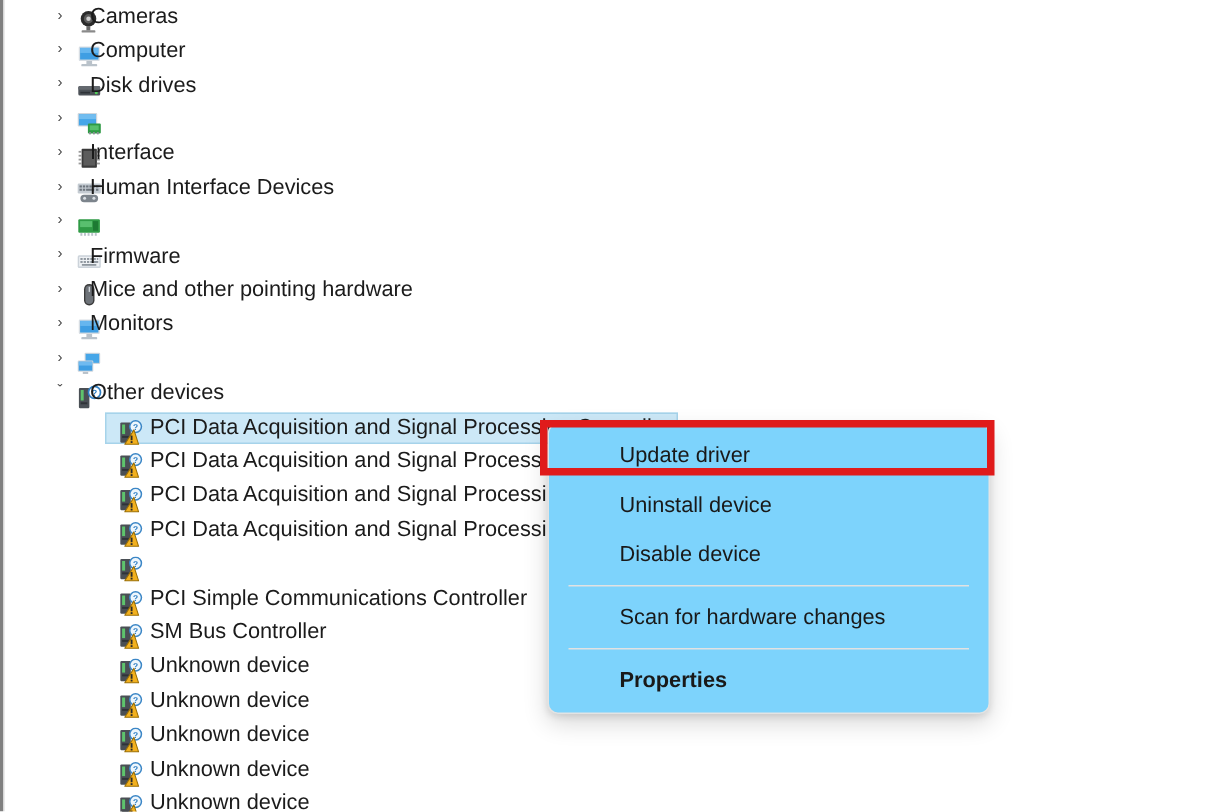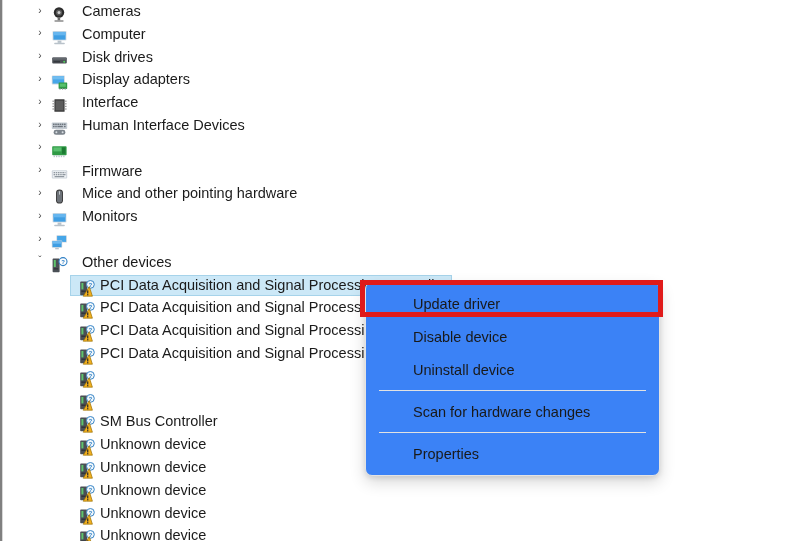--- a/index.html
+++ b/index.html
@@ -67,21 +67,21 @@
   }
   .lvl1 .node-icon { left: 51px; top: 3px; }
   .lvl2 .node-icon { left: 79px; top: 3px; }
   .node-label {
     position: absolute;
     font-size: 14.5px;
     color: #1b1b1b;
     line-height: 23px;
     top: 0;
   }
-  .lvl1 .node-label { left: 82px; }
+  .lvl1 .node-label { left: 60px; }
   .lvl2 .node-label { left: 100px; }
 
   .tree-row.selected .sel-box {
     position: absolute;
     left: 70px;
     top: 1px;
     height: 21px;
     background: #cce8f7;
     border: 1px solid #a6d3ea;
     box-sizing: border-box;
@@ -90,38 +90,38 @@
   
   .ico { position: relative; width: 17px; height: 17px; display: block; }
   .ico svg { display: block; }
 
   
   .ctx-menu {
     position: absolute;
     left: 365px;
     top: 282px;
     width: 295px;
-    background: #3b82f6;
+    background: #7dd3fc;
     border: 1px solid #e3e3e3;
     border-radius: 7px;
     box-shadow: 0 6px 16px rgba(0,0,0,0.16), 0 2px 5px rgba(0,0,0,0.10);
     padding: 4px 0 5px 0;
     box-sizing: border-box;
     text-align: right;
   }
   .ctx-item {
     height: 33px;
     display: flex;
     align-items: center;
     padding-left: 47px;
     font-size: 14.5px;
     color: #191919;
     box-sizing: border-box;
   }
-  .ctx-item.bold { font-weight: normal; }
+  .ctx-item.bold { font-weight: bold; }
   .ctx-sep {
     height: 1px;
     background: #e2e2e2;
     margin: 4px 13px 4px 13px;
   }
 
   
   .red-box {
     position: absolute;
     left: 360px;
@@ -193,21 +193,20 @@
           <rect x="0.8" y="1.4" width="13" height="9" rx="0.7" fill="#cfd6dd"></rect>
           <rect x="1.6" y="2.2" width="11.4" height="7.4" fill="#46a6e8"></rect>
           <rect x="1.6" y="2.2" width="11.4" height="3.2" fill="#71bdf0"></rect>
           <rect x="7.6" y="8.4" width="8.6" height="6.6" rx="0.7" fill="#2f9a45"></rect>
           <rect x="8.8" y="9.6" width="6" height="3.2" fill="#57c06c"></rect>
           <rect x="8.4" y="14" width="1.2" height="1.6" fill="#8a8f95"></rect>
           <rect x="11" y="14" width="1.2" height="1.6" fill="#8a8f95"></rect>
           <rect x="13.6" y="14" width="1.2" height="1.6" fill="#8a8f95"></rect>
         </svg>
       </span>
-      <span class="node-label">Display adapters</span>
     </div>
     <div class="tree-row lvl1" style="top: 91.2px; width: 804px;">
       <div class="chevron">
         <span class="chev-glyph">›</span>
       </div>
       <span class="ico node-icon">
         <svg width="17" height="17" viewBox="0 0 17 17">
           <rect x="3.4" y="2.2" width="10.2" height="12.6" rx="0.6" fill="#3a3a3a"></rect>
           <rect x="4.6" y="3.6" width="7.8" height="9.8" fill="#5c5c5c"></rect>
           <g fill="#9a9a9a">
@@ -434,20 +433,21 @@
           <rect x="1.2" y="1.6" width="7" height="13.6" rx="0.8" fill="#4a4f55"></rect>
           <rect x="2.4" y="3" width="2" height="6.4" fill="#5ec46c"></rect>
           <rect x="2.4" y="10.6" width="4.4" height="1.3" fill="#2f3338"></rect>
           <circle cx="11.4" cy="4.4" r="3.9" fill="#eef6fc" stroke="#3b86c6" stroke-width="1"></circle>
           <text x="11.4" y="6.7" font-family="Liberation Sans, sans-serif" font-size="5.6" font-weight="bold" fill="#2f7fc4" text-anchor="middle">?</text>
           <path d="M7.4 16.2 L4.2 16.2 L10.3 6.6 L13.4 16.2 Z" fill="#f2b01e" stroke="#9a6f06" stroke-width="0.7" stroke-linejoin="round"></path>
           <rect x="8.1" y="10.4" width="1.25" height="3.1" fill="#2b2b2b"></rect>
           <rect x="8.1" y="14.1" width="1.25" height="1.25" fill="#2b2b2b"></rect>
         </svg>
       </span>
+      <span class="node-label">PCI Simple Communications Controller</span>
     </div>
     <div class="tree-row lvl2" style="top: 410.4px; width: 804px;">
       <span class="ico node-icon">
         <svg width="17" height="17" viewBox="0 0 17 17">
           <rect x="1.2" y="1.6" width="7" height="13.6" rx="0.8" fill="#4a4f55"></rect>
           <rect x="2.4" y="3" width="2" height="6.4" fill="#5ec46c"></rect>
           <rect x="2.4" y="10.6" width="4.4" height="1.3" fill="#2f3338"></rect>
           <circle cx="11.4" cy="4.4" r="3.9" fill="#eef6fc" stroke="#3b86c6" stroke-width="1"></circle>
           <text x="11.4" y="6.7" font-family="Liberation Sans, sans-serif" font-size="5.6" font-weight="bold" fill="#2f7fc4" text-anchor="middle">?</text>
           <path d="M7.4 16.2 L4.2 16.2 L10.3 6.6 L13.4 16.2 Z" fill="#f2b01e" stroke="#9a6f06" stroke-width="0.7" stroke-linejoin="round"></path>
@@ -532,24 +532,24 @@
       </span>
       <span class="node-label">Unknown device</span>
     </div>
   </div>
 
 <div class="ctx-menu" id="ctx-menu">
     <div class="ctx-item">
       <span>Update driver</span>
     </div>
     <div class="ctx-item">
+      <span>Uninstall device</span>
+    </div>
+    <div class="ctx-item">
       <span>Disable device</span>
-    </div>
-    <div class="ctx-item">
-      <span>Uninstall device</span>
     </div>
     <div class="ctx-sep"></div>
     <div class="ctx-item">
       <span>Scan for hardware changes</span>
     </div>
     <div class="ctx-sep"></div>
     <div class="ctx-item bold">
       <span>Properties</span>
     </div>
   </div>

